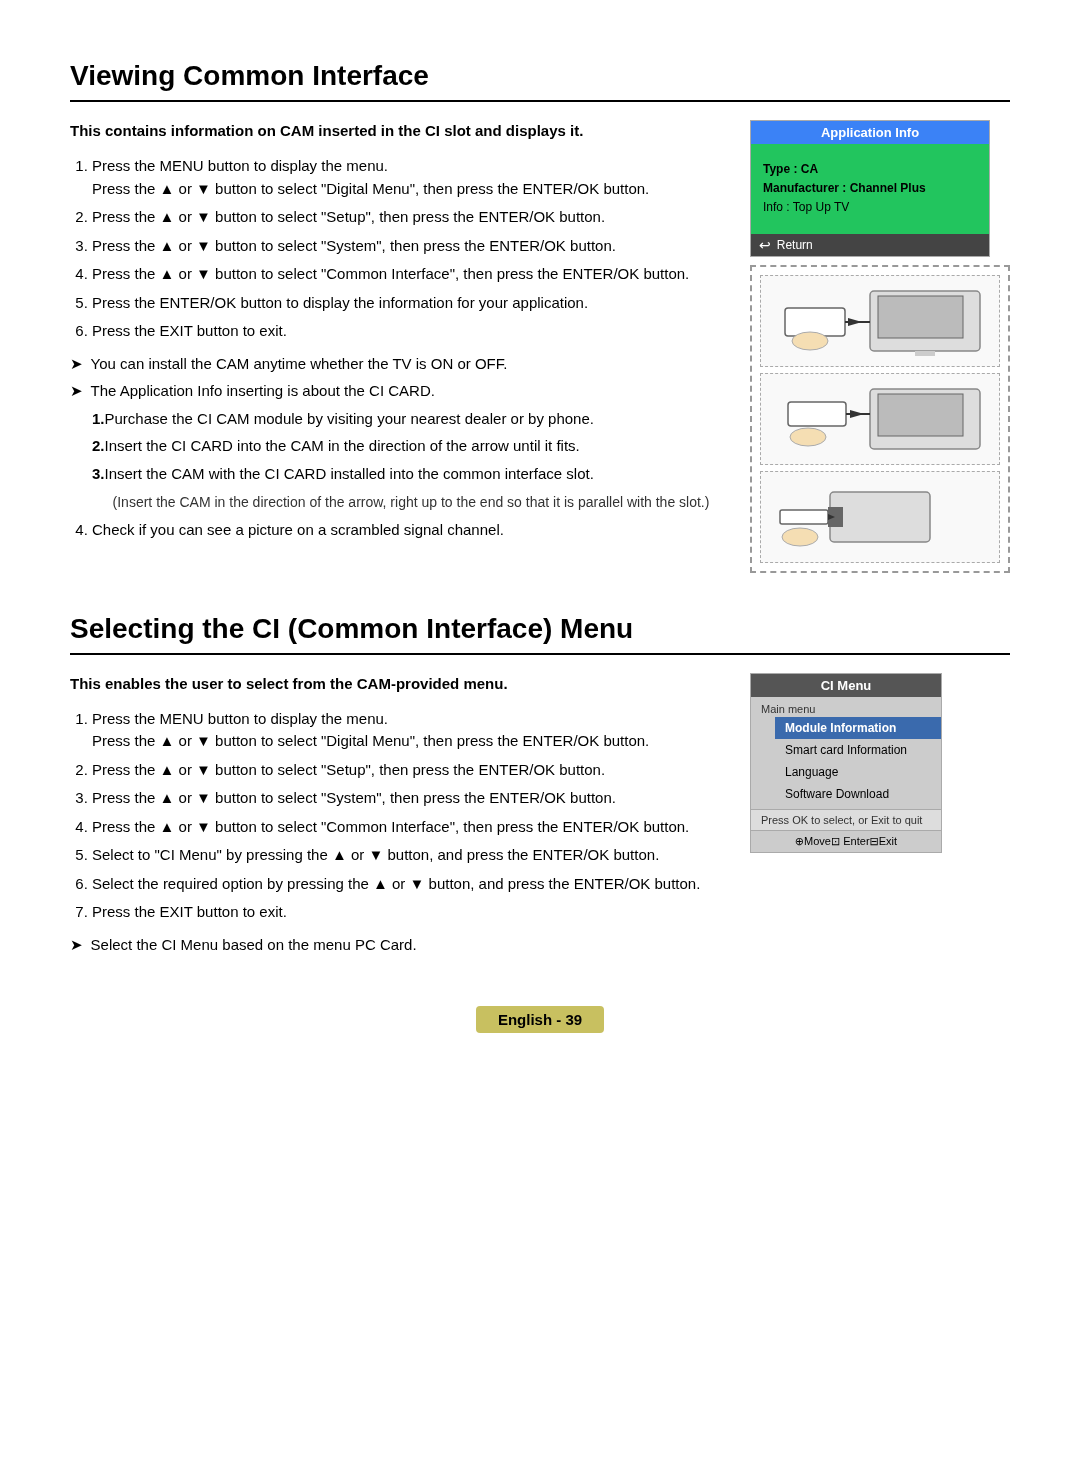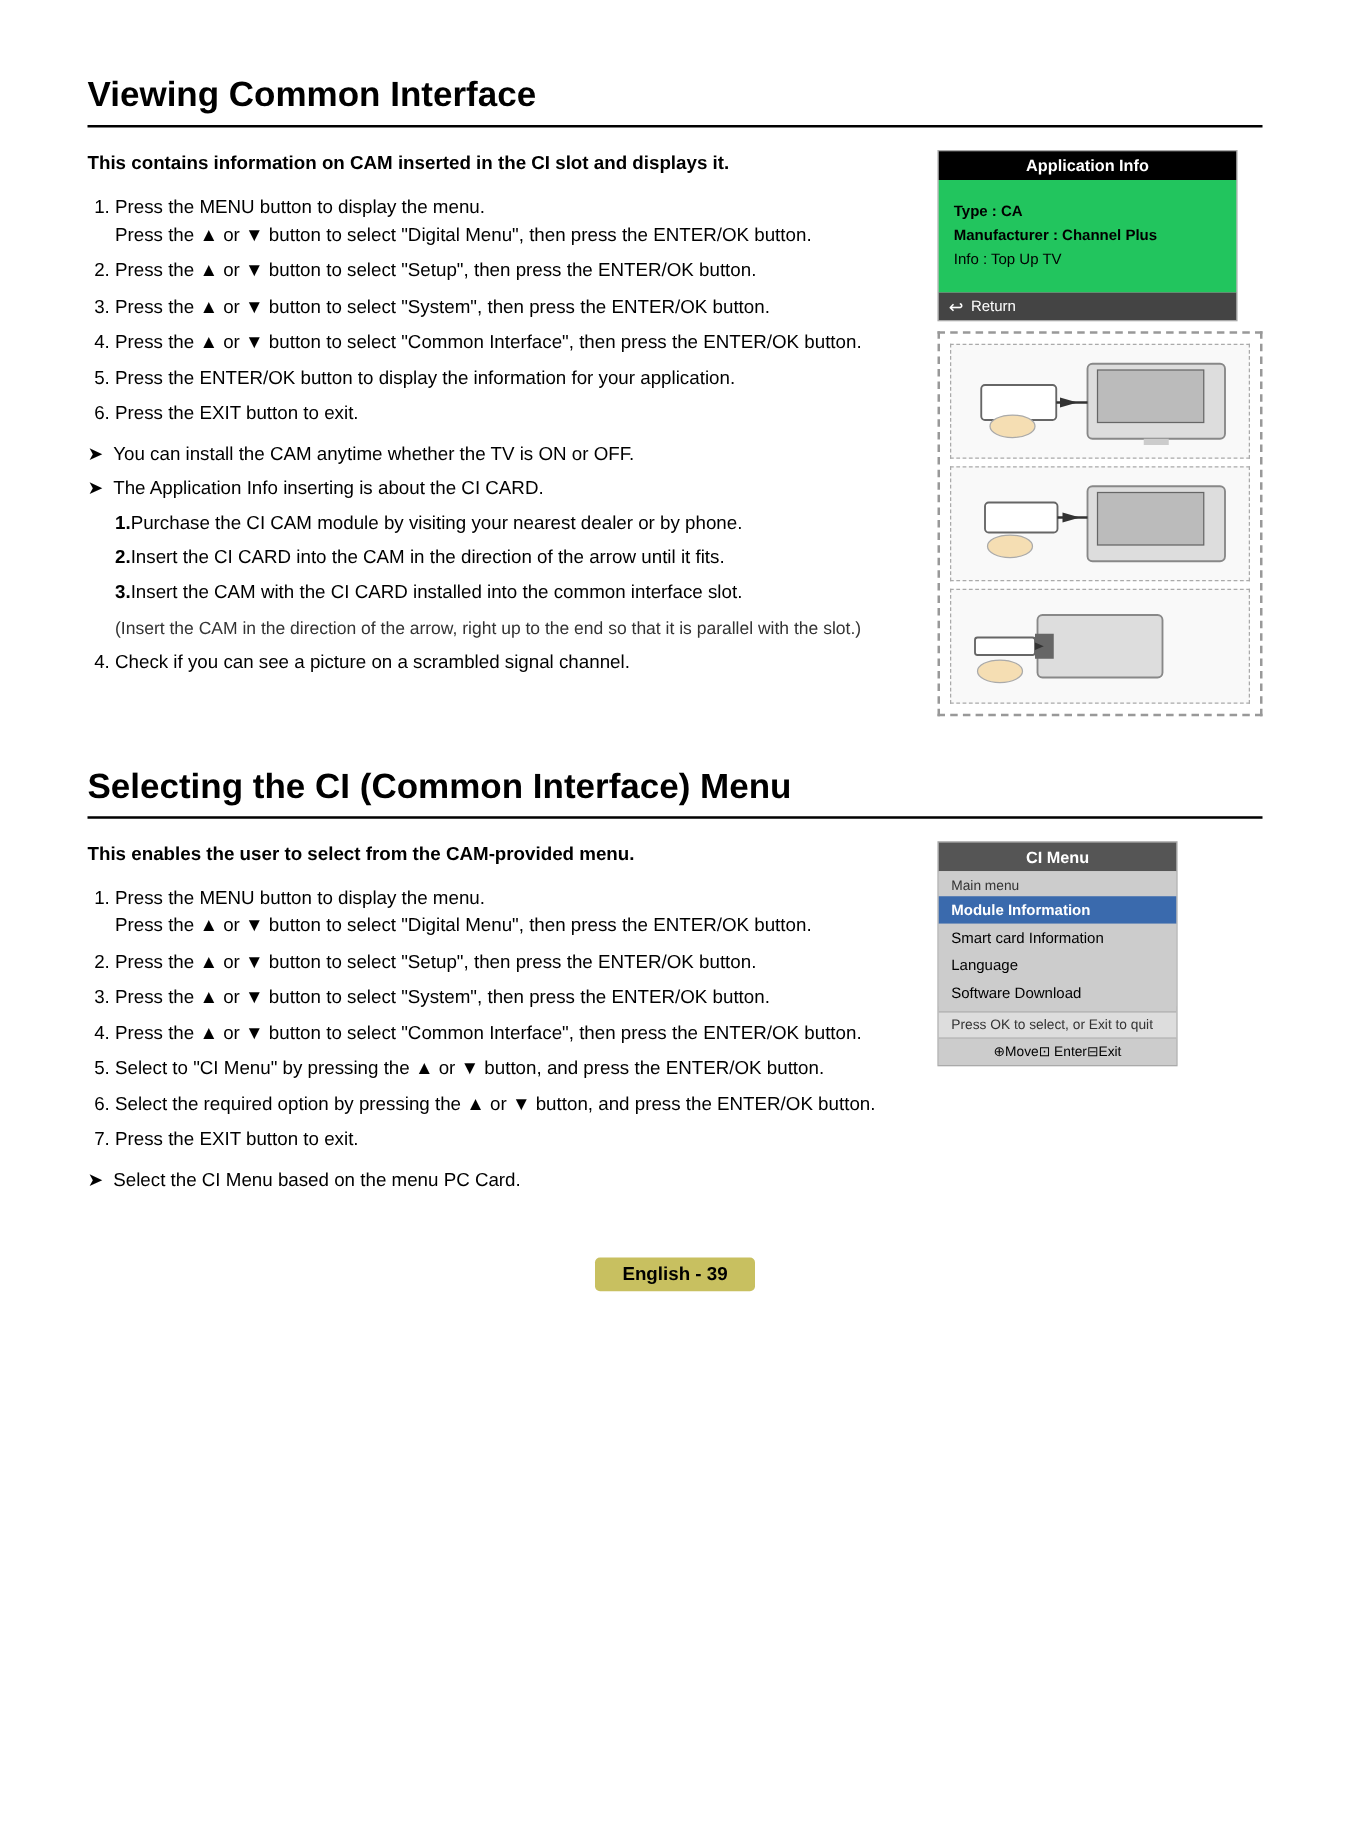--- a/index.html
+++ b/index.html
@@ -94,32 +94,33 @@
     .sub-list li::before {
       font-weight: bold;
     }
 
     .paren-note {
       margin-left: 22px;
       font-size: 14px;
       color: #333;
       line-height: 1.4;
       margin-bottom: 6px;
+      text-align: center;
     }
 
     
     .app-info-box {
       border: 1px solid #aaa;
       background: #e8e8e8;
       width: 240px;
       margin-bottom: 6px;
     }
 
     .app-info-header {
-      background: #000000;
+      background: #3b82f6;
       color: #fff;
       text-align: center;
       font-size: 13px;
       font-weight: bold;
       padding: 4px 12px;
     }
 
     .app-info-body {
       background: #22c55e;
       padding: 16px 12px;
@@ -188,20 +189,21 @@
 
     .ci-menu-body {
       background: #ccc;
       padding: 4px 0;
     }
 
     .ci-menu-item {
       padding: 4px 10px;
       font-size: 12px;
       background: #ccc;
+      margin-left: 24px;
     }
 
     .ci-menu-item.selected {
       background: #3a6aad;
       color: #fff;
       font-weight: bold;
     }
 
     .ci-menu-sub-label {
       padding: 2px 10px;

